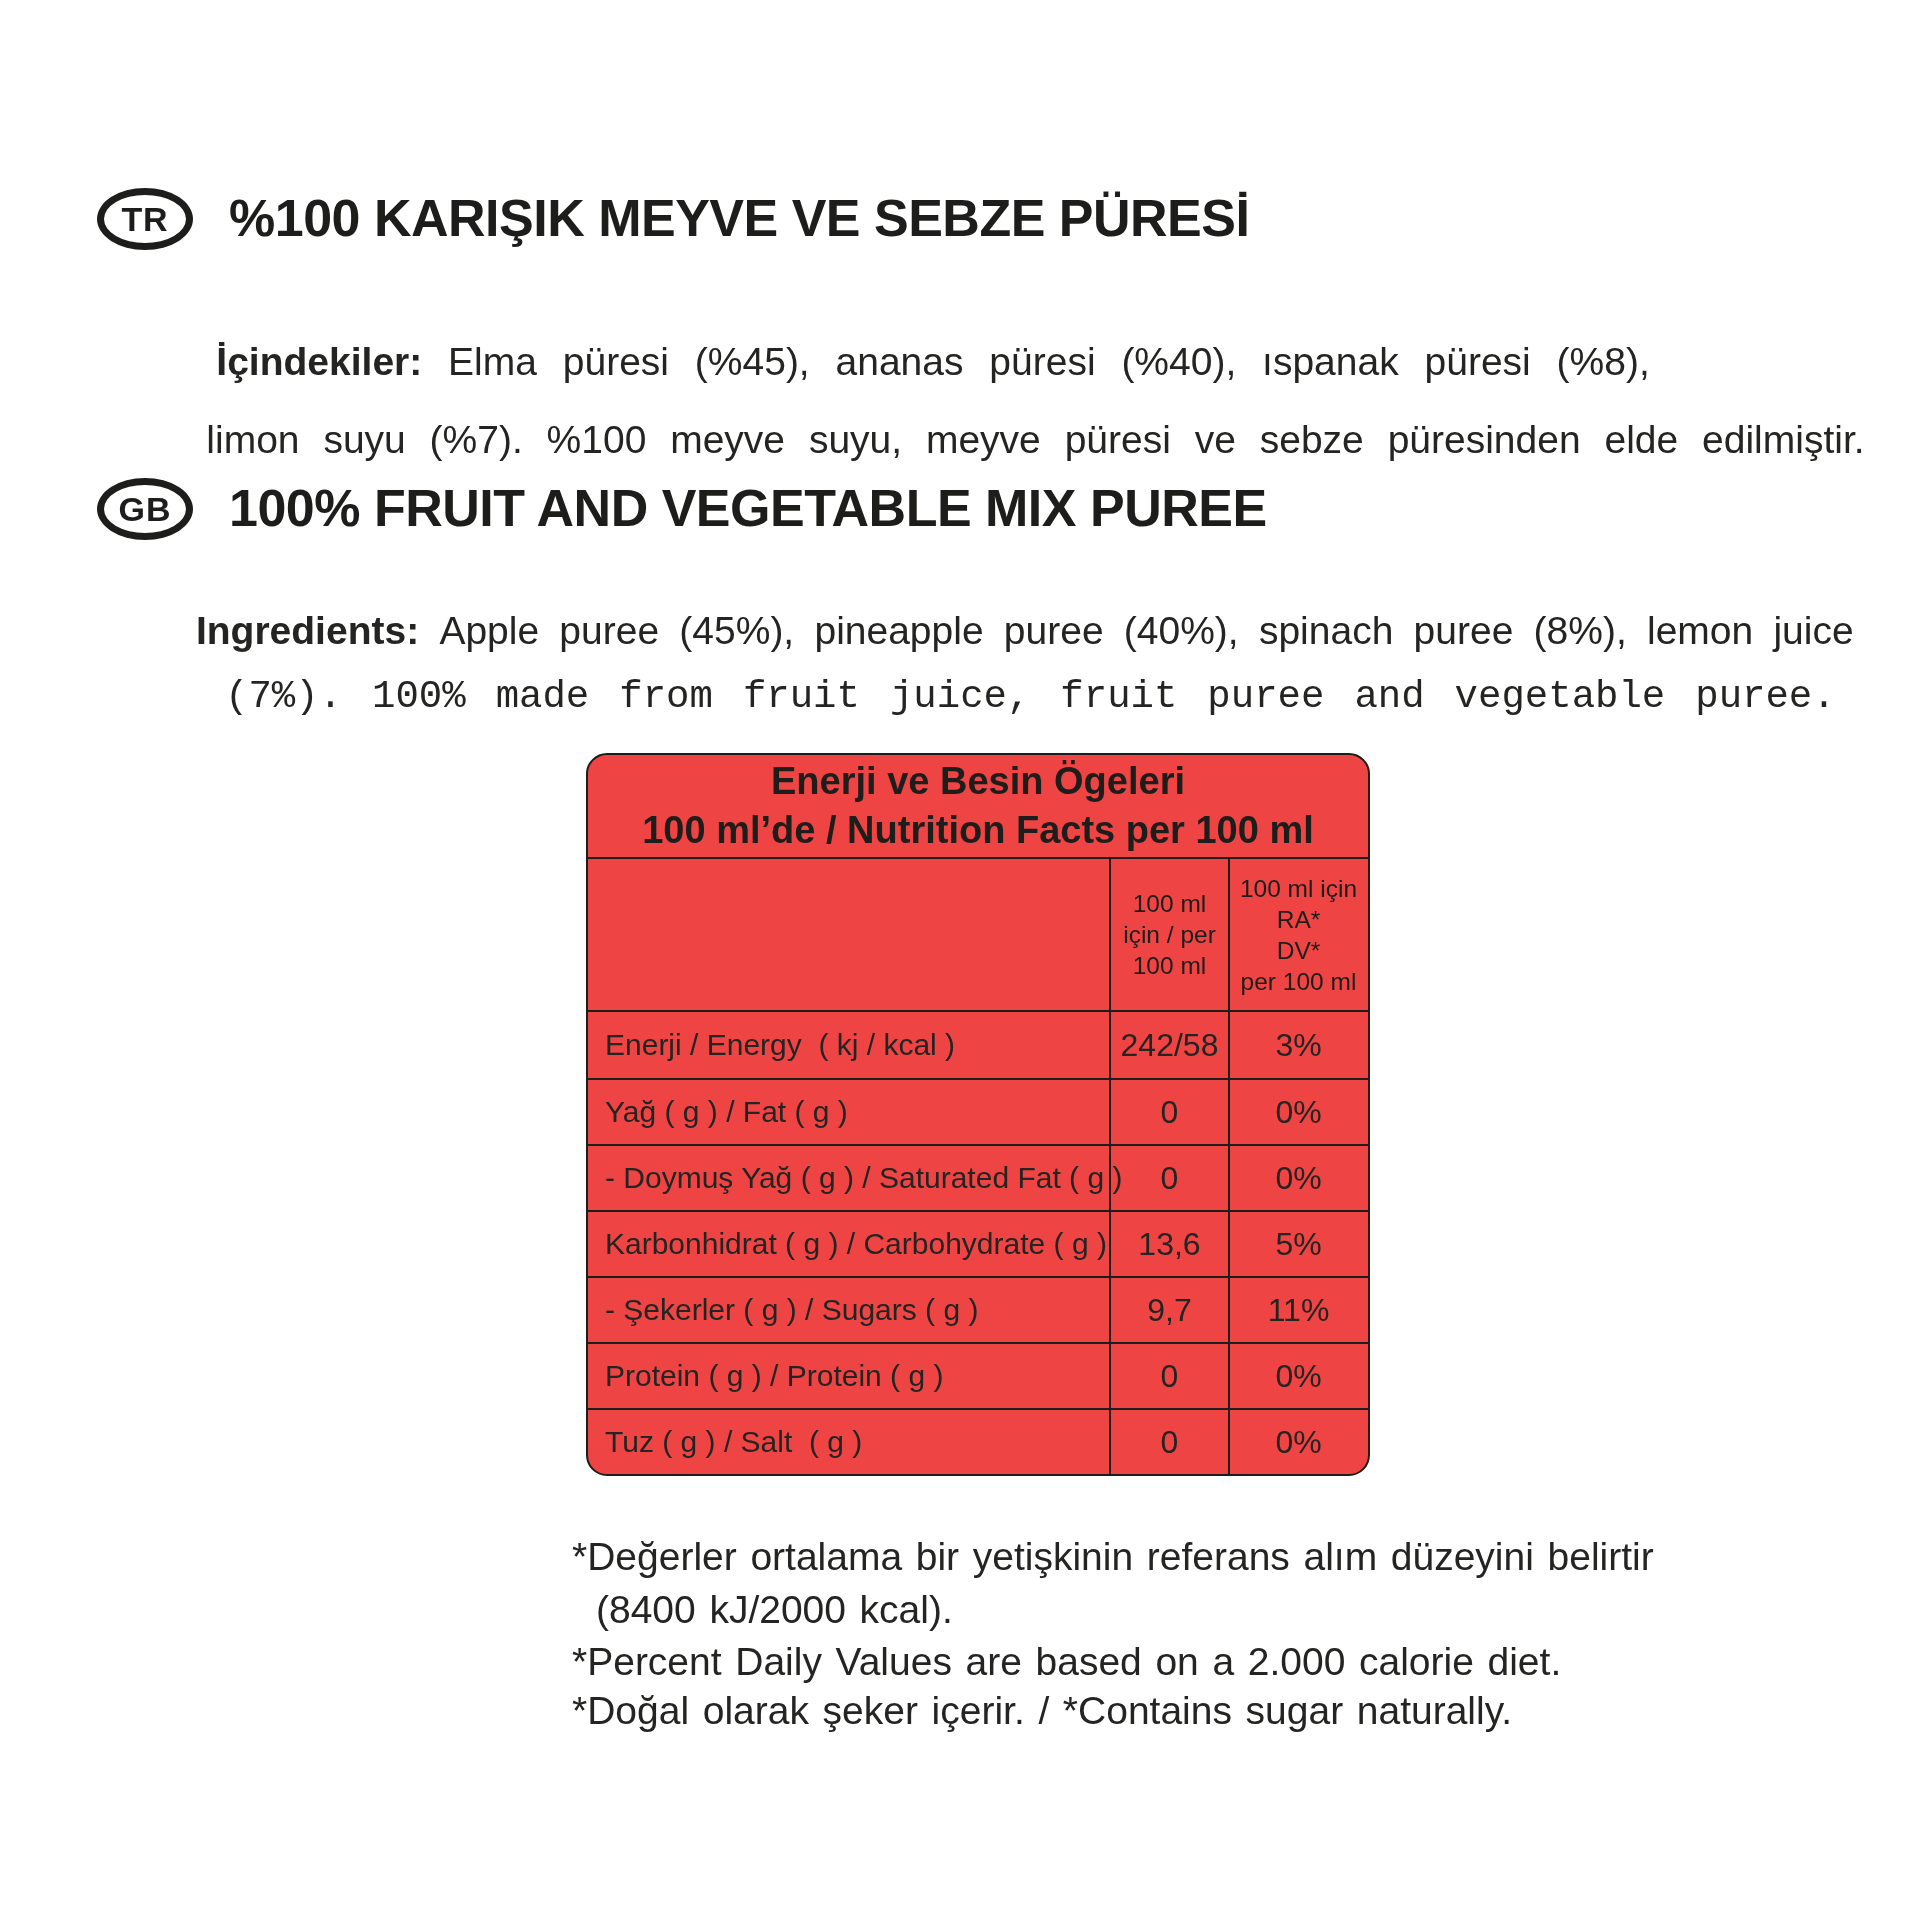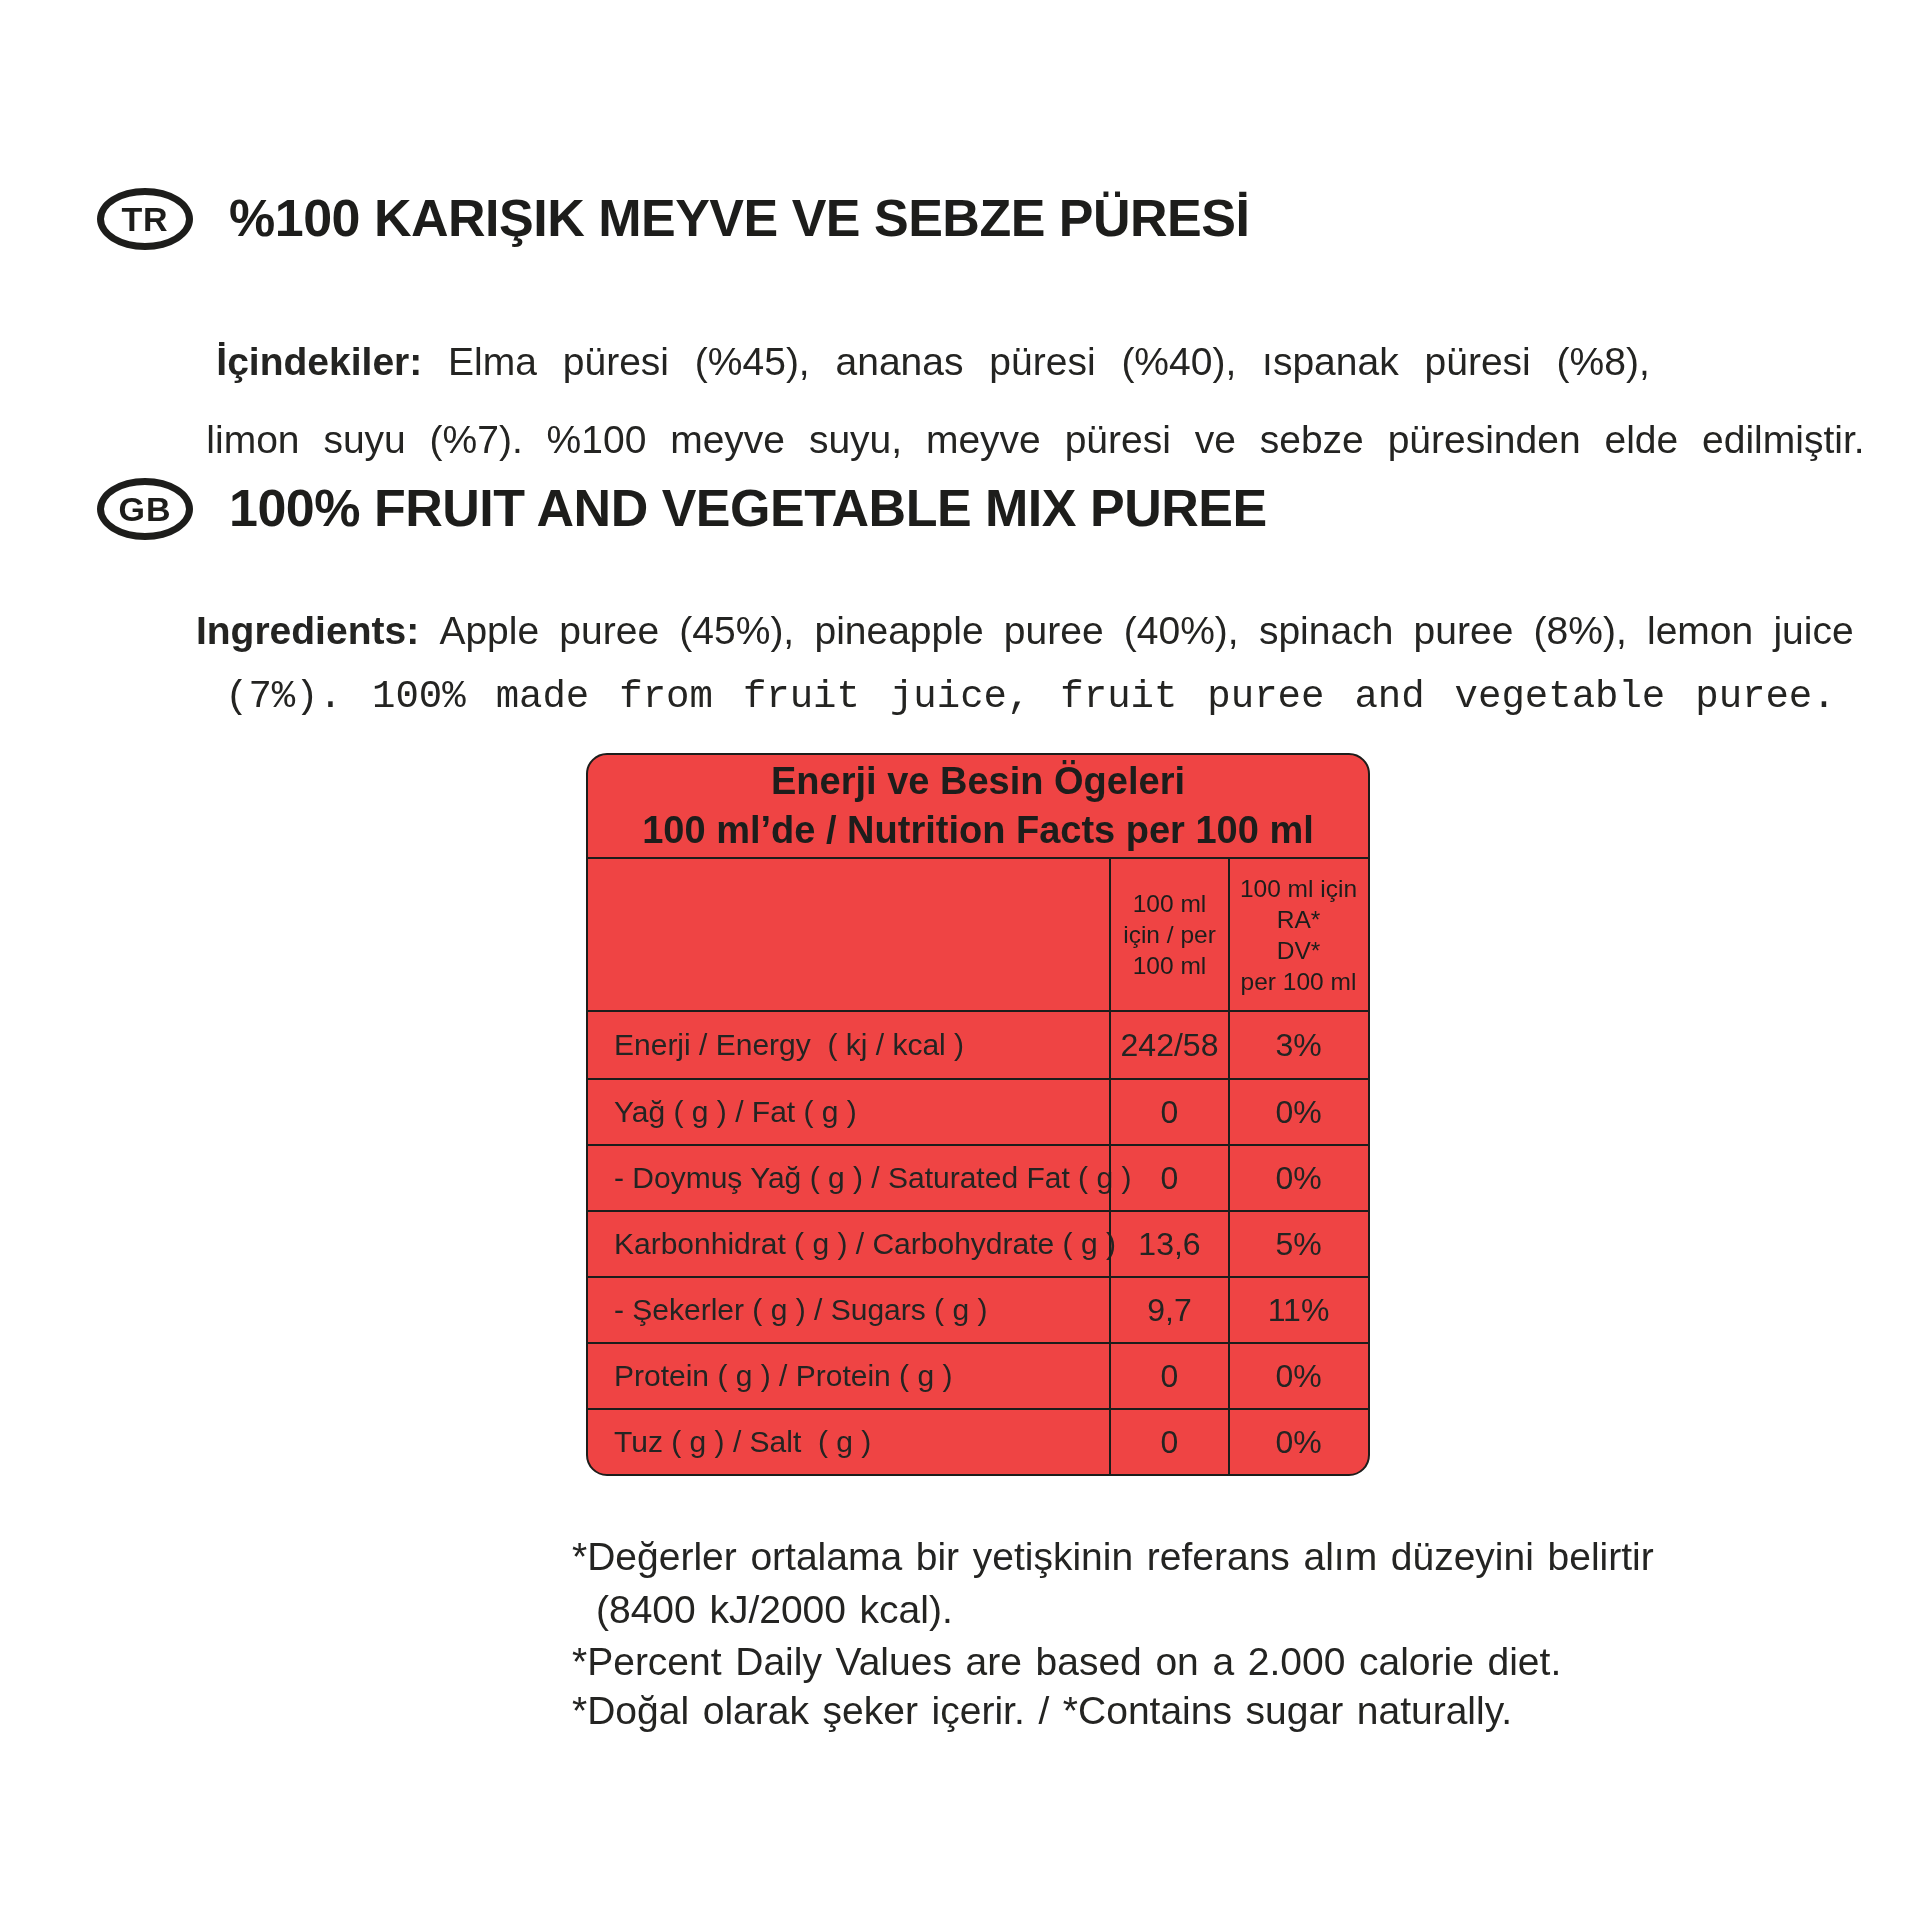--- a/index.html
+++ b/index.html
@@ -80,21 +80,21 @@
   .t-colrow {
     display: flex;
     height: 153px;
     border-bottom: 2.8px solid #1d1d1b;
   }
   .t-row {
     display: flex;
     height: 66px;
   }
   .t-row + .t-row { border-top: 2.8px solid #1d1d1b; }
-  .c1 { width: 521px; display: flex; align-items: center; padding-left: 9px; }
+  .c1 { width: 521px; display: flex; align-items: center; }
   .c2 { width: 119px; border-left: 2.8px solid #1d1d1b; display: flex; align-items: center; justify-content: center; }
   .c3 { width: 139px; border-left: 2.8px solid #1d1d1b; display: flex; align-items: center; justify-content: center; }
   .hdr-lines {
     display: flex;
     flex-direction: column;
     align-items: center;
     justify-content: center;
     width: 100%;
   }
   .hdr-lines span {

